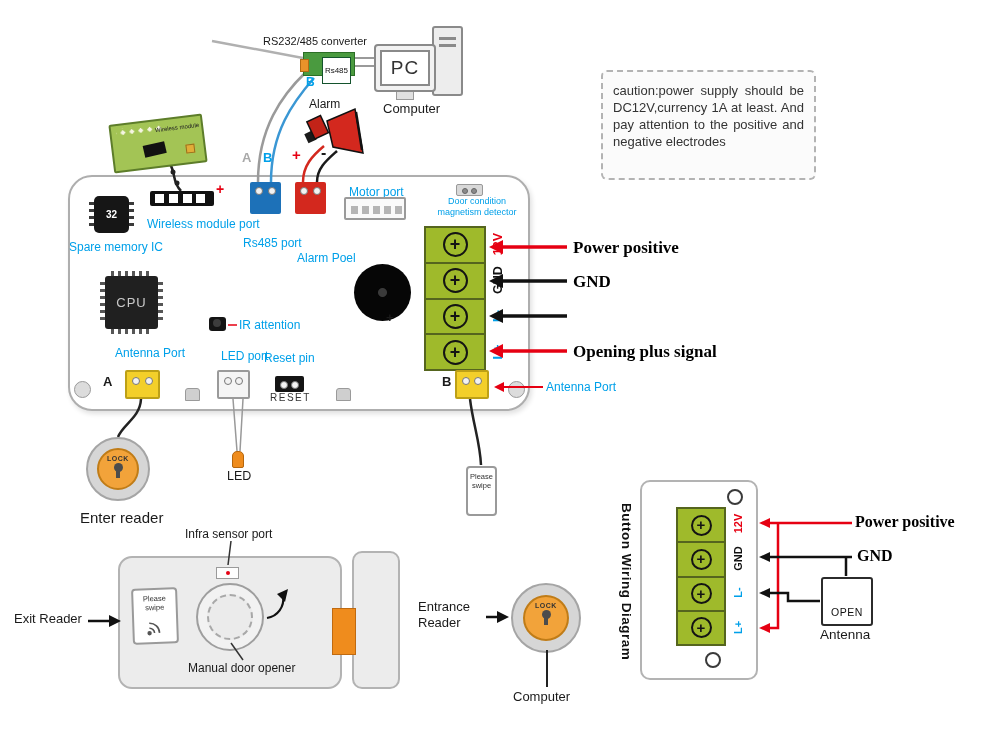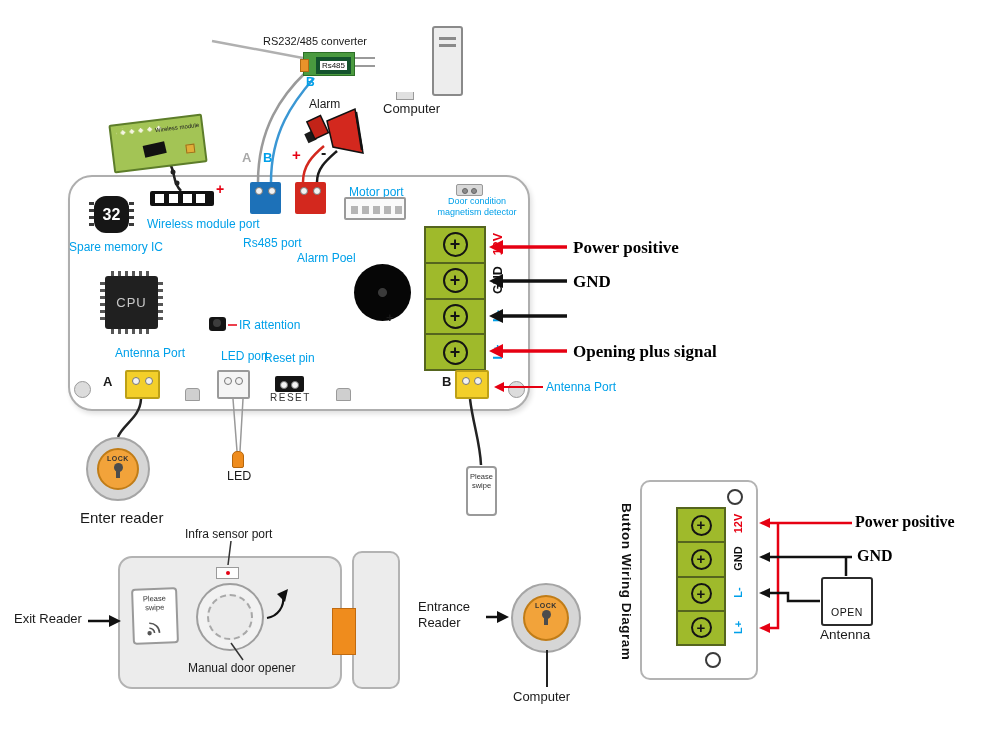--- a/index.html
+++ b/index.html
@@ -32,32 +32,32 @@
 .keyhole::after{content:"";position:absolute;left:2.5px;top:6px;width:4px;height:9px;background:#4c4c4c}
 .hole{position:absolute;width:17px;height:17px;border-radius:50%;background:#dcdcdc;border:1.5px solid #9a9a9a}
 .tab{position:absolute;width:15px;height:13px;background:#cfcfcf;border:1px solid #9a9a9a;border-radius:3px 3px 0 0}
 .caution{position:absolute;left:601px;top:70px;width:215px;height:110px;border:2px dashed #b3b3b3;border-radius:6px;background:#fbfbfb;padding:11px 10px;font-size:13px;line-height:1.3;color:#333;text-align:justify}
 .cpu{position:absolute;left:105px;top:276px;width:53px;height:53px;background:#202020;border-radius:3px;color:#c9c9c9;font-size:13px;letter-spacing:1px;display:flex;align-items:center;justify-content:center}
 .pins{position:absolute;background:repeating-linear-gradient(90deg,#565656 0 3px,transparent 3px 7px)}
 .pins.t{left:6px;right:6px;top:-5px;height:5px}
 .pins.b{left:6px;right:6px;bottom:-5px;height:5px}
 .pins.l{top:6px;bottom:6px;left:-5px;width:5px;background:repeating-linear-gradient(180deg,#565656 0 3px,transparent 3px 7px)}
 .pins.r{top:6px;bottom:6px;right:-5px;width:5px;background:repeating-linear-gradient(180deg,#565656 0 3px,transparent 3px 7px)}
-.chip32{position:absolute;left:94px;top:196px;width:35px;height:37px;background:#161616;color:#fff;display:flex;align-items:center;justify-content:center;font-size:16px;font-weight:bold;border-radius:12px}
+.chip32{position:absolute;left:94px;top:196px;width:35px;height:37px;background:#161616;color:#fff;display:flex;align-items:center;justify-content:center;font-size:10px;font-weight:bold;border-radius:5px}
 .chip32::before,.chip32::after{content:"";position:absolute;top:15%;height:70%;width:5px;background:repeating-linear-gradient(180deg,#3a3a3a 0 3px,transparent 3px 7px)}
 .chip32::before{left:-5px}.chip32::after{right:-5px}
 .buzzer{position:absolute;left:354px;top:264px;width:57px;height:57px;border-radius:50%;background:radial-gradient(circle,#3a3a3a 0 4px,#060606 5px 100%)}
 .wmodule{position:absolute;left:111px;top:119px;width:94px;height:49px;background:#a3c455;border:2px solid #5d7d2a;transform:rotate(-7deg);border-radius:2px}
 .wm-dots{position:absolute;left:5px;top:3px;width:48px;height:7px;background-image:radial-gradient(circle,#f5f5e2 2px,transparent 2.3px);background-size:9px 7px;background-position:2px 1px}
 .wm-label{position:absolute;right:2px;top:6px;font-size:6px;color:#222;white-space:nowrap}
 .wm-chip{position:absolute;left:30px;top:22px;width:22px;height:12px;background:#111;transform:rotate(-6deg)}
 .wm-y{position:absolute;left:72px;top:27px;width:9px;height:9px;background:#e2ac38;border:1px solid #96701c}
 .converter{position:absolute;left:303px;top:52px;width:52px;height:24px;background:#4a9a3f;border:1px solid #2c6e26}
 .converter::before{content:"";position:absolute;left:-4px;top:6px;width:7px;height:11px;background:#e8922a;border:1px solid #b06a14}
-.chiplbl{position:absolute;right:3px;top:4px;background:#fff;border:4px solid #14532d;font-size:8px;padding:0 2px;color:#111}
+.chiplbl{position:absolute;right:3px;top:4px;background:#fff;border:1px solid #14532d;font-size:8px;padding:8px 2px;color:#111}
 .monitor{position:absolute;left:374px;top:44px;width:62px;height:48px;background:#f2f2f2;border:2px solid #8a8a8a;border-radius:4px;padding:4px}
 .screen{width:100%;height:100%;background:#fff;border:2px solid #8a8a8a;display:flex;align-items:center;justify-content:center;font-size:19px;color:#333;letter-spacing:1px}
 .tower{position:absolute;left:432px;top:26px;width:31px;height:70px;background:#ededed;border:2px solid #8a8a8a;border-radius:3px}
 .slots{position:absolute;left:5px;right:5px;top:9px;height:3px;background:#8a8a8a;box-shadow:0 7px 0 #8a8a8a}
 .stand{position:absolute;left:396px;top:92px;width:18px;height:8px;background:#e0e0e0;border:1.5px solid #999;border-top:none}
 .motor-pins{position:absolute;left:5px;top:7px;width:51px;height:8px;background:repeating-linear-gradient(90deg,#b5b5b5 0 7px,transparent 7px 11px)}
 .wport-pins{position:absolute;left:5px;top:3px;width:54px;height:9px;background:repeating-linear-gradient(90deg,#fff 0 9px,transparent 9px 13.8px)}
 .el-title{position:absolute;left:183px;top:280px;font-size:19px;font-weight:bold;color:#f7941d;letter-spacing:.5px;white-space:nowrap}
 .ir{position:absolute;left:209px;top:317px;width:17px;height:14px;background:#141414;border-radius:3px}
 .ir::after{content:"";position:absolute;left:4px;top:2px;width:8px;height:8px;border-radius:50%;background:#3c3c3c}
@@ -119,23 +119,27 @@
   </svg>
 
   <div class="txt" style="left:263px;top:35px;font-size:11px">RS232/485 converter</div>
   <div class="converter">
     <span class="chiplbl">Rs485</span>
   </div>
   <div class="txt bold c-blue" style="left:306px;top:75px;font-size:12px">B</div>
   <div class="tower">
       <div class="slots"></div>
     </div>
+  <div class="monitor">
+    <div class="screen">PC</div>
+  </div>
   <div class="stand"></div>
   <div class="txt" style="left:383px;top:101px;font-size:13px">Computer</div>
   <div class="txt" style="left:309px;top:97px;font-size:12px">Alarm</div>
+  <div class="caution">caution:power supply should be DC12V,currency 1A at least. And pay attention to the positive and negative electrodes</div>
 
   <div class="wmodule">
     <div class="wm-dots"></div>
     <div class="wm-label">Wireless module</div>
     <div class="wm-chip"></div>
     <div class="wm-y"></div>
   </div>
 
   <div class="chip32">32</div>
   <div class="lbl" style="left:69px;top:240px">Spare memory IC</div>

